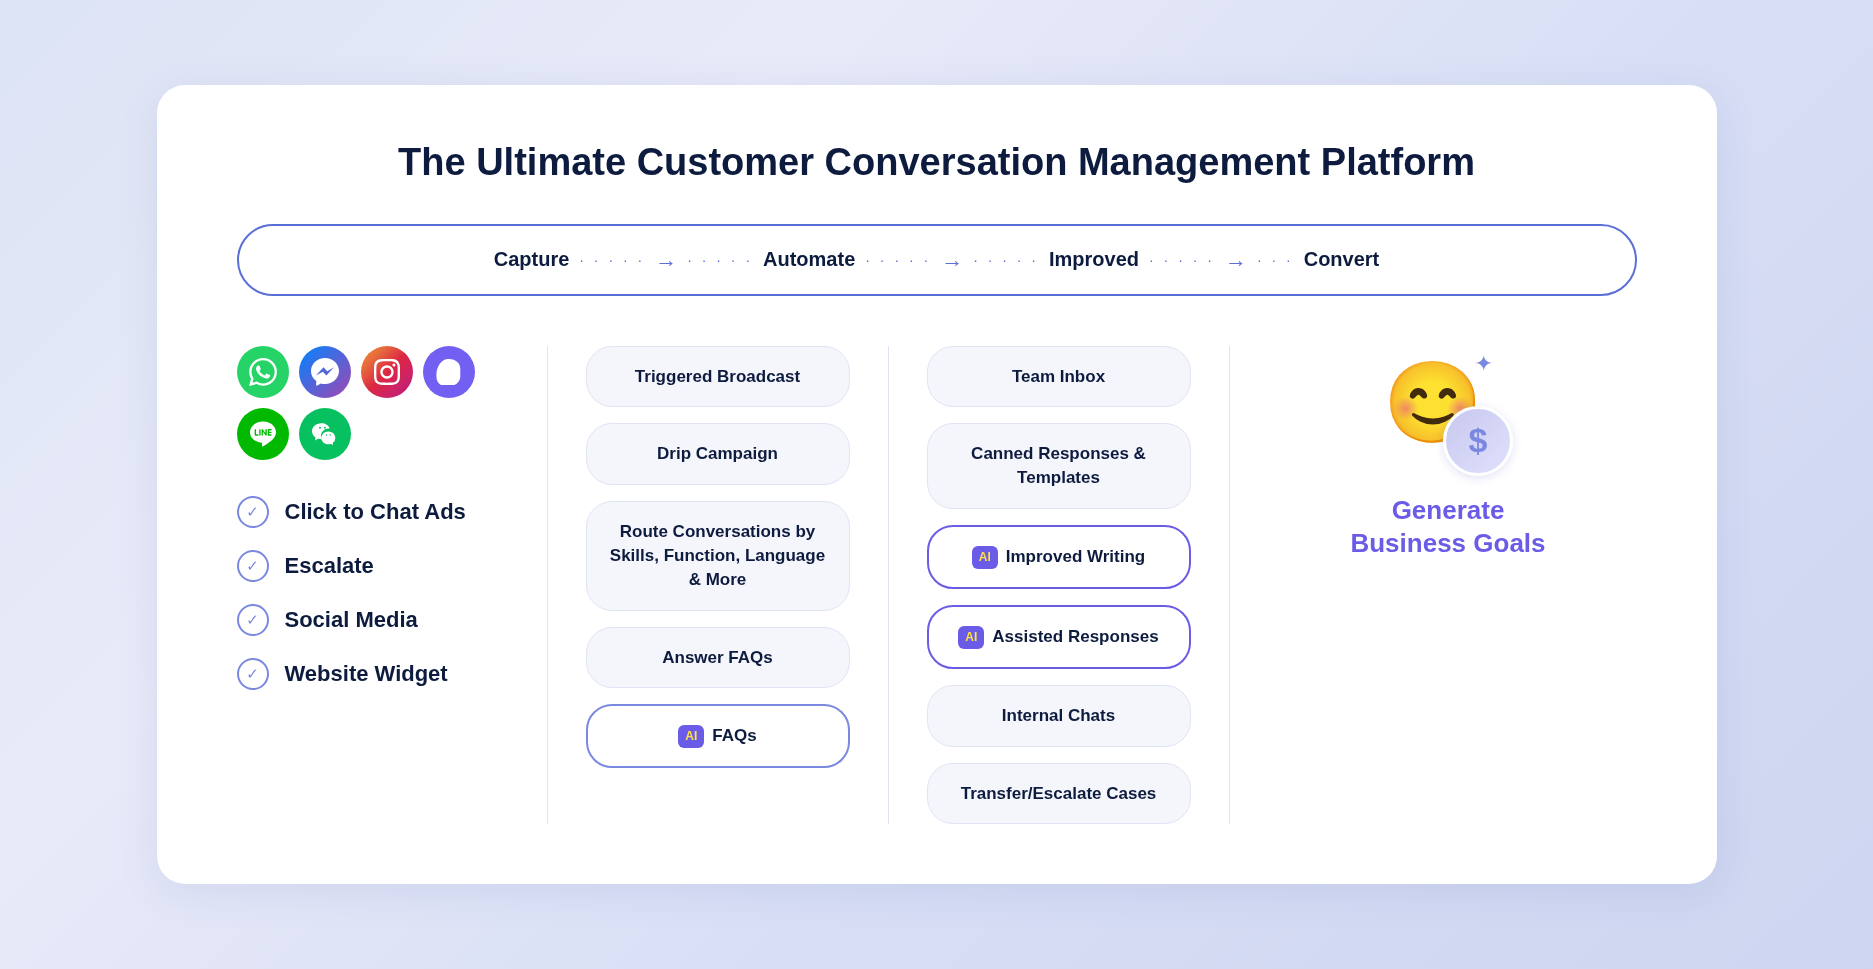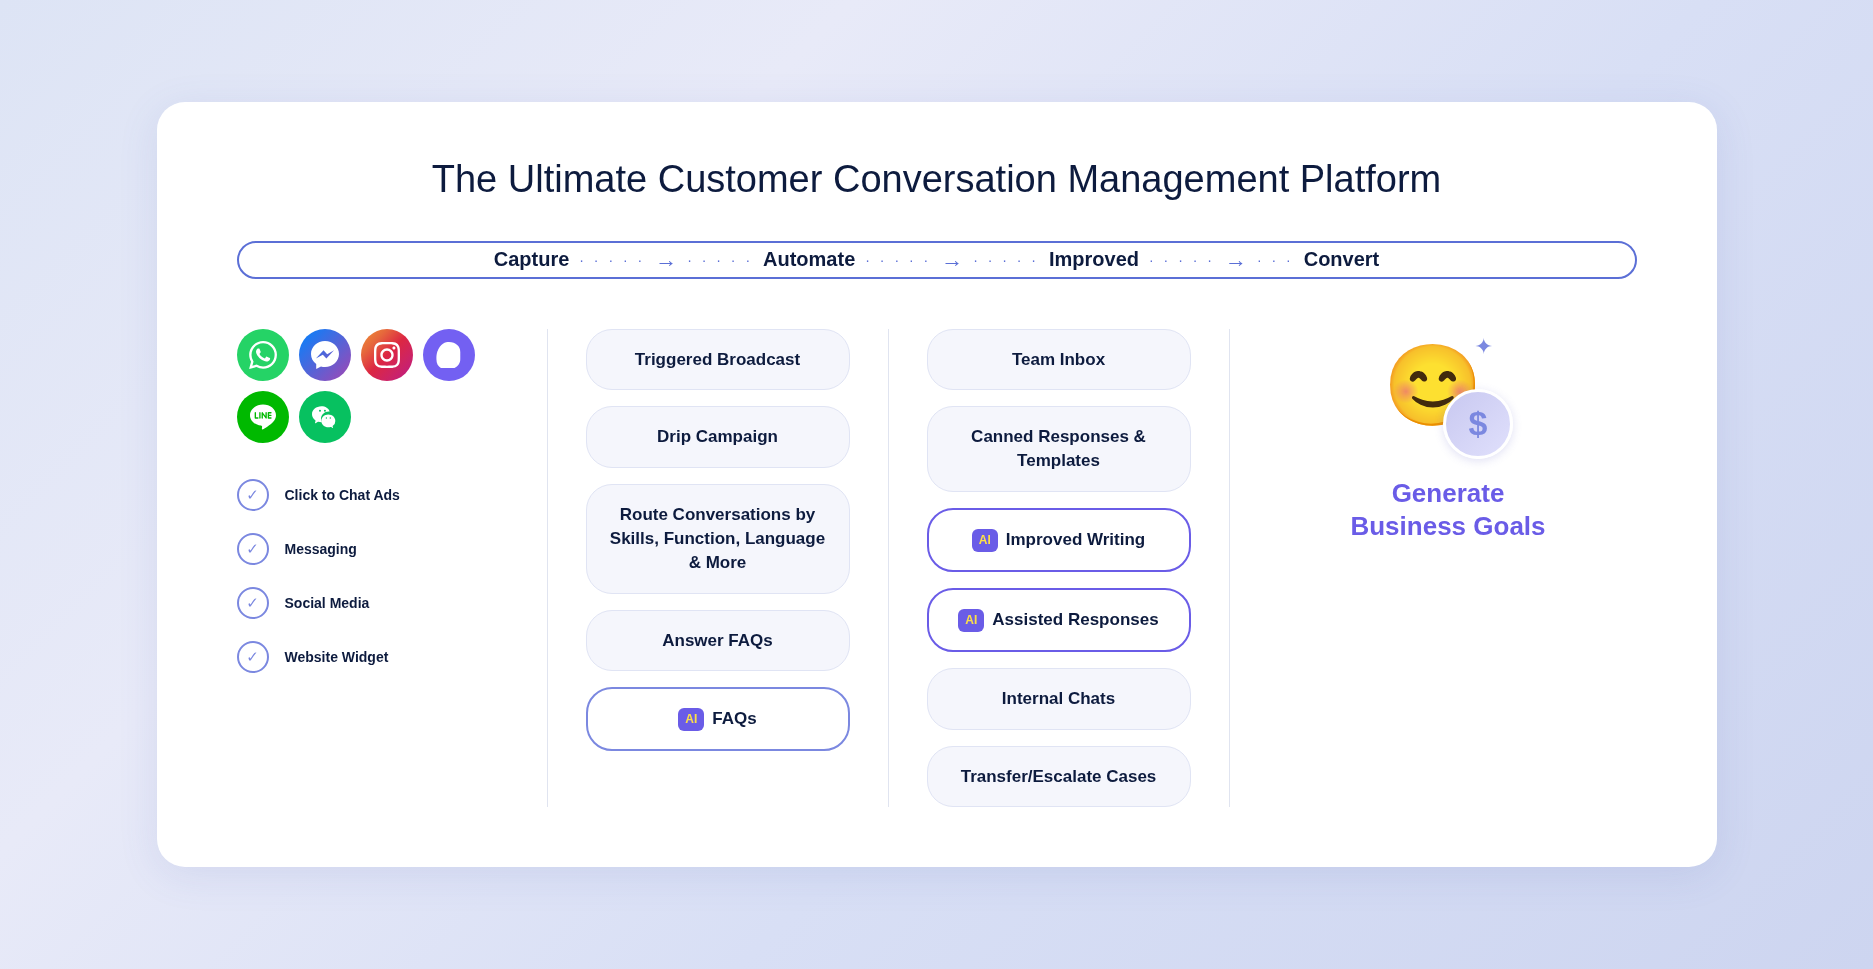--- a/index.html
+++ b/index.html
@@ -18,29 +18,29 @@
       background: white;
       border-radius: 28px;
       width: 1560px;
       padding: 56px 80px 60px;
       box-shadow: 0 8px 40px rgba(80, 100, 180, 0.12);
     }
 
     .title {
       text-align: center;
       font-size: 38px;
-      font-weight: 400;
+      font-weight: 700;
       color: #0d1b3e;
       margin-bottom: 40px;
     }
 
     .pipeline-bar {
       border: 2px solid #5b6fd6;
       border-radius: 50px;
-      padding: 4px 60px;
+      padding: 21px 60px;
       display: flex;
       align-items: center;
       justify-content: center;
       gap: 10px;
       margin-bottom: 50px;
     }
 
     .pipeline-label {
       font-size: 20px;
       font-weight: 700;
@@ -115,21 +115,21 @@
       border: 2px solid #7b88e0;
       display: flex;
       align-items: center;
       justify-content: center;
       flex-shrink: 0;
       color: #7b88e0;
       font-size: 15px;
     }
 
     .check-label {
-      font-size: 14px;
+      font-size: 22px;
       font-weight: 600;
       color: #0d1b3e;
     }
 
     
     .col-divider {
       width: 1px;
       background: #e0e4f0;
       align-self: stretch;
       margin: 0 10px;
@@ -306,21 +306,21 @@
         </div>
       </div>
 
       <div class="checklist">
         <div class="check-item">
           <div class="check-circle">✓</div>
           <span class="check-label">Click to Chat Ads</span>
         </div>
         <div class="check-item">
           <div class="check-circle">✓</div>
-          <span class="check-label">Messaging</span>
+          <span class="check-label">Escalate</span>
         </div>
         <div class="check-item">
           <div class="check-circle">✓</div>
           <span class="check-label">Social Media</span>
         </div>
         <div class="check-item">
           <div class="check-circle">✓</div>
           <span class="check-label">Website Widget</span>
         </div>
       </div>

